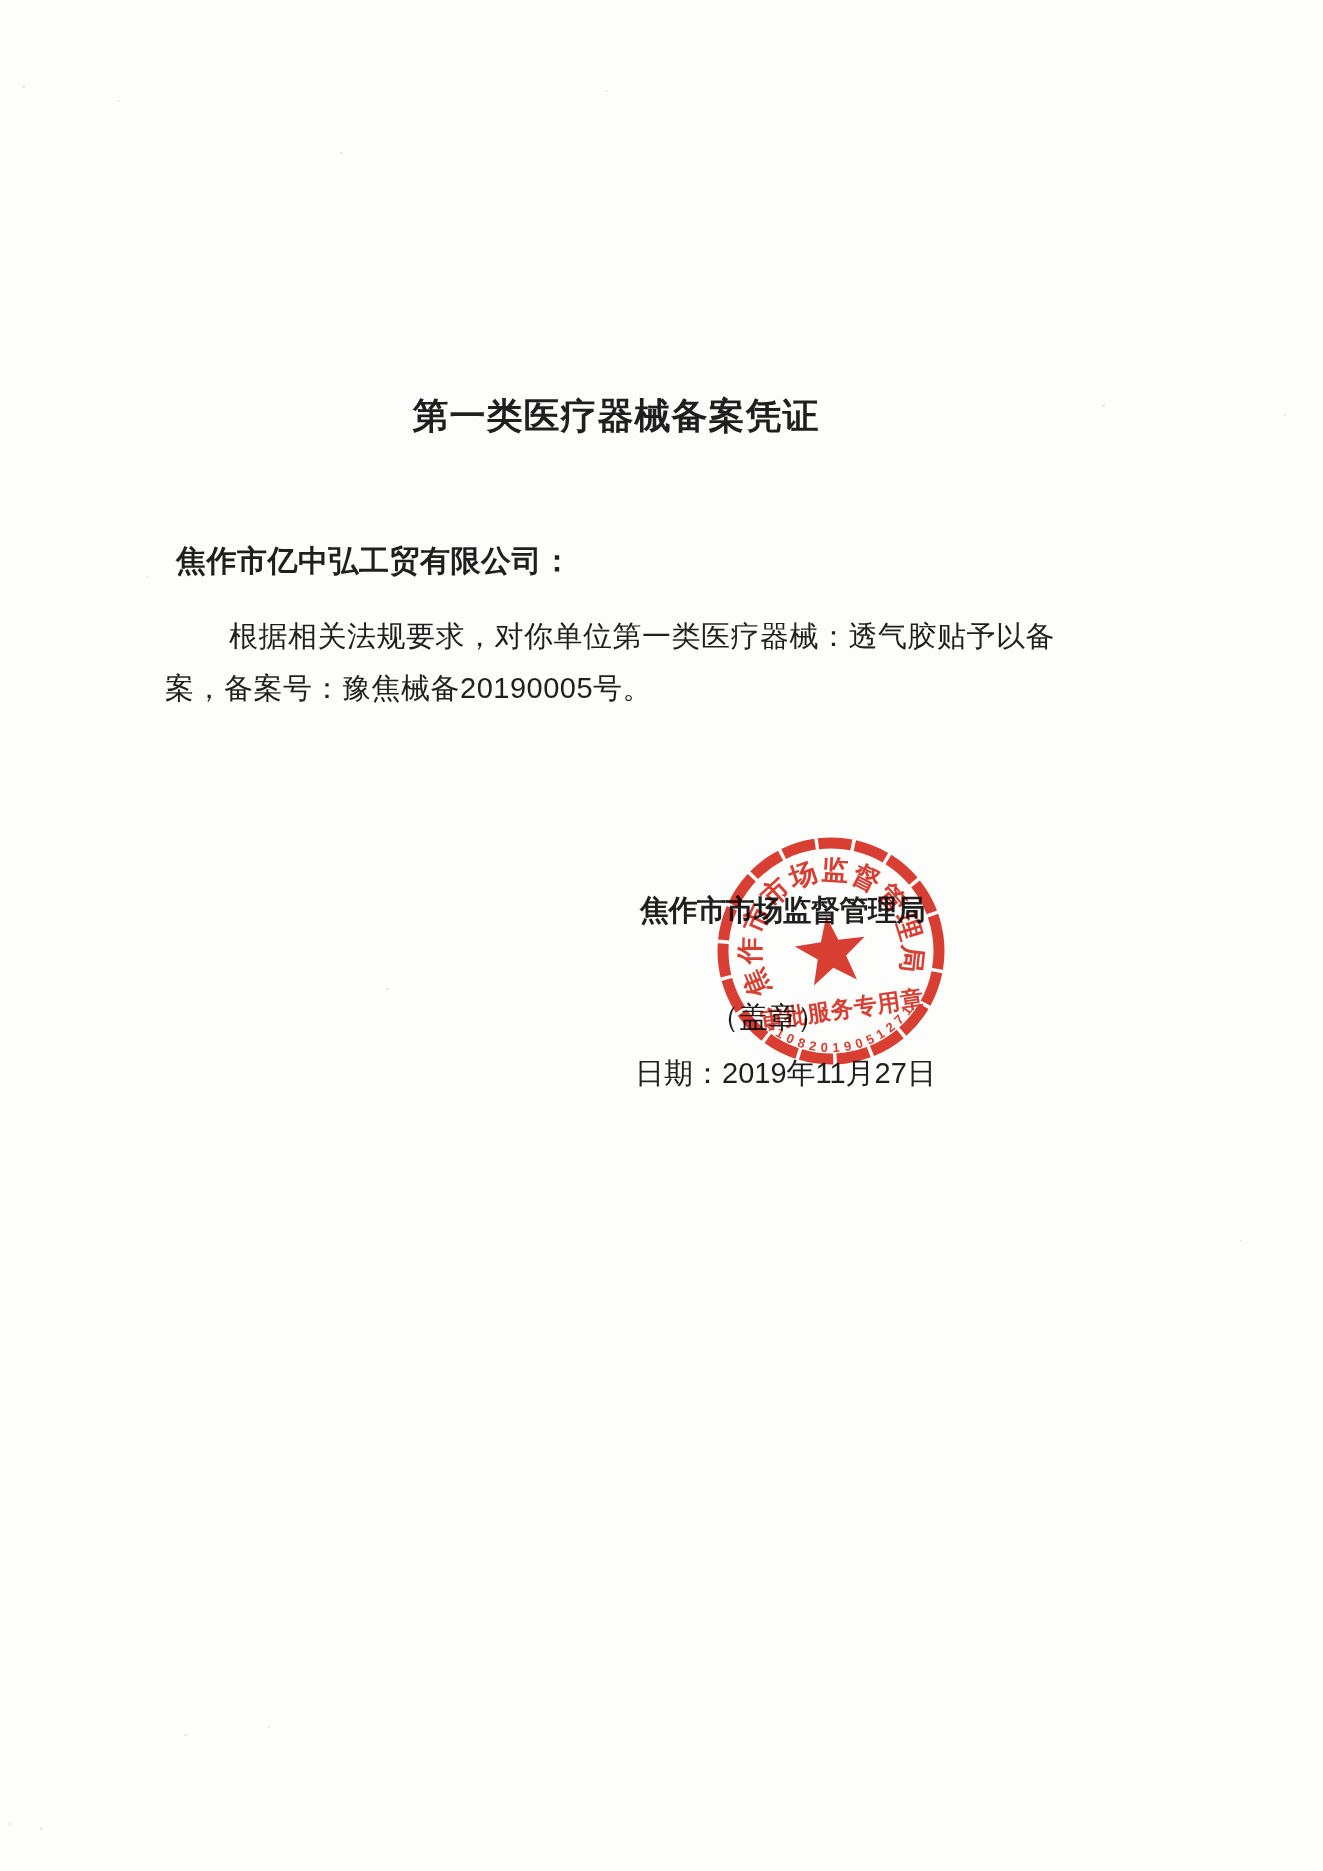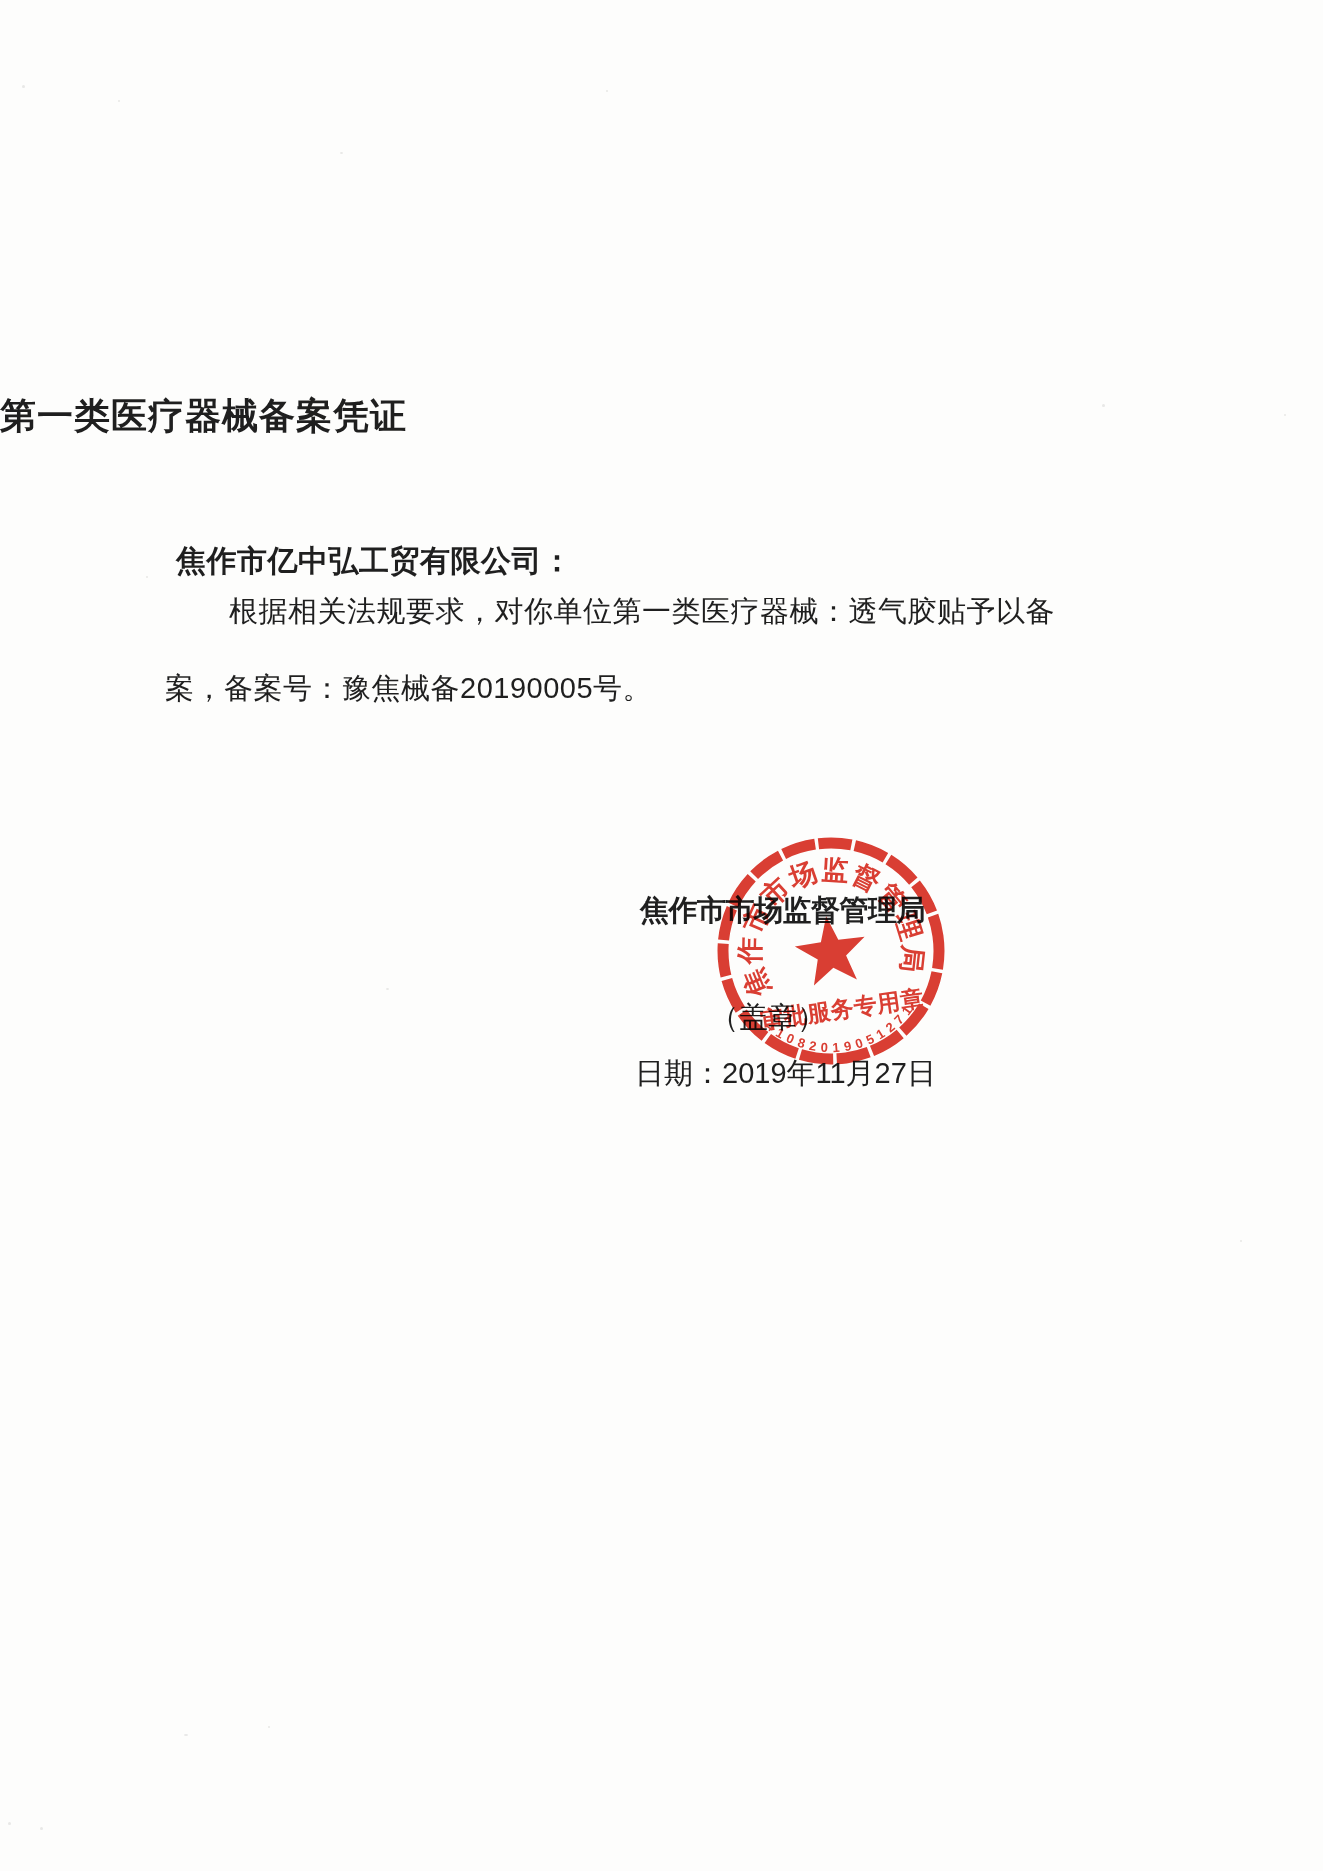--- a/index.html
+++ b/index.html
@@ -11,36 +11,36 @@
     background: var(--paper, #fdfdfc);
     overflow: hidden;
     font-family: "Liberation Sans", "DejaVu Sans", sans-serif;
     color: var(--ink, #1f1f1f);
   }
   .title {
     position: absolute;
     top: 392px; left: 0;
     width: 1232px;
     margin: 0;
-    text-align: left;
+    text-align: center;
     font-size: 36px;
     font-weight: 700;
     letter-spacing: 1px;
     color: var(--ink, #1f1f1f);
   }
   .addressee {
     position: absolute;
     top: 541px; left: 165px;
     font-size: 30px;
     font-weight: 600;
     letter-spacing: 0.5px;
     margin-left: 11px;
   }
   .body-line { position: absolute; left: 165px; font-size: 29px; font-weight: 500; letter-spacing: 0.5px; }
-  .body-line.l1 { top: 592px; padding-left: 64px; }
+  .body-line.l1 { top: 617px; padding-left: 64px; }
   .body-line.l2 { top: 669px; }
   .issuer {
     position: absolute; top: 891px; left: 640px;
     font-size: 29px; font-weight: 600; letter-spacing: -0.5px;
   }
   .seal-note { position: absolute; top: 998px; left: 698px; font-size: 29px; font-weight: 500; margin-left: 12px; }
   .date-line { position: absolute; top: 1054px; left: 635px; font-size: 29px; font-weight: 500; }
 
   .seal {
     position: absolute;

